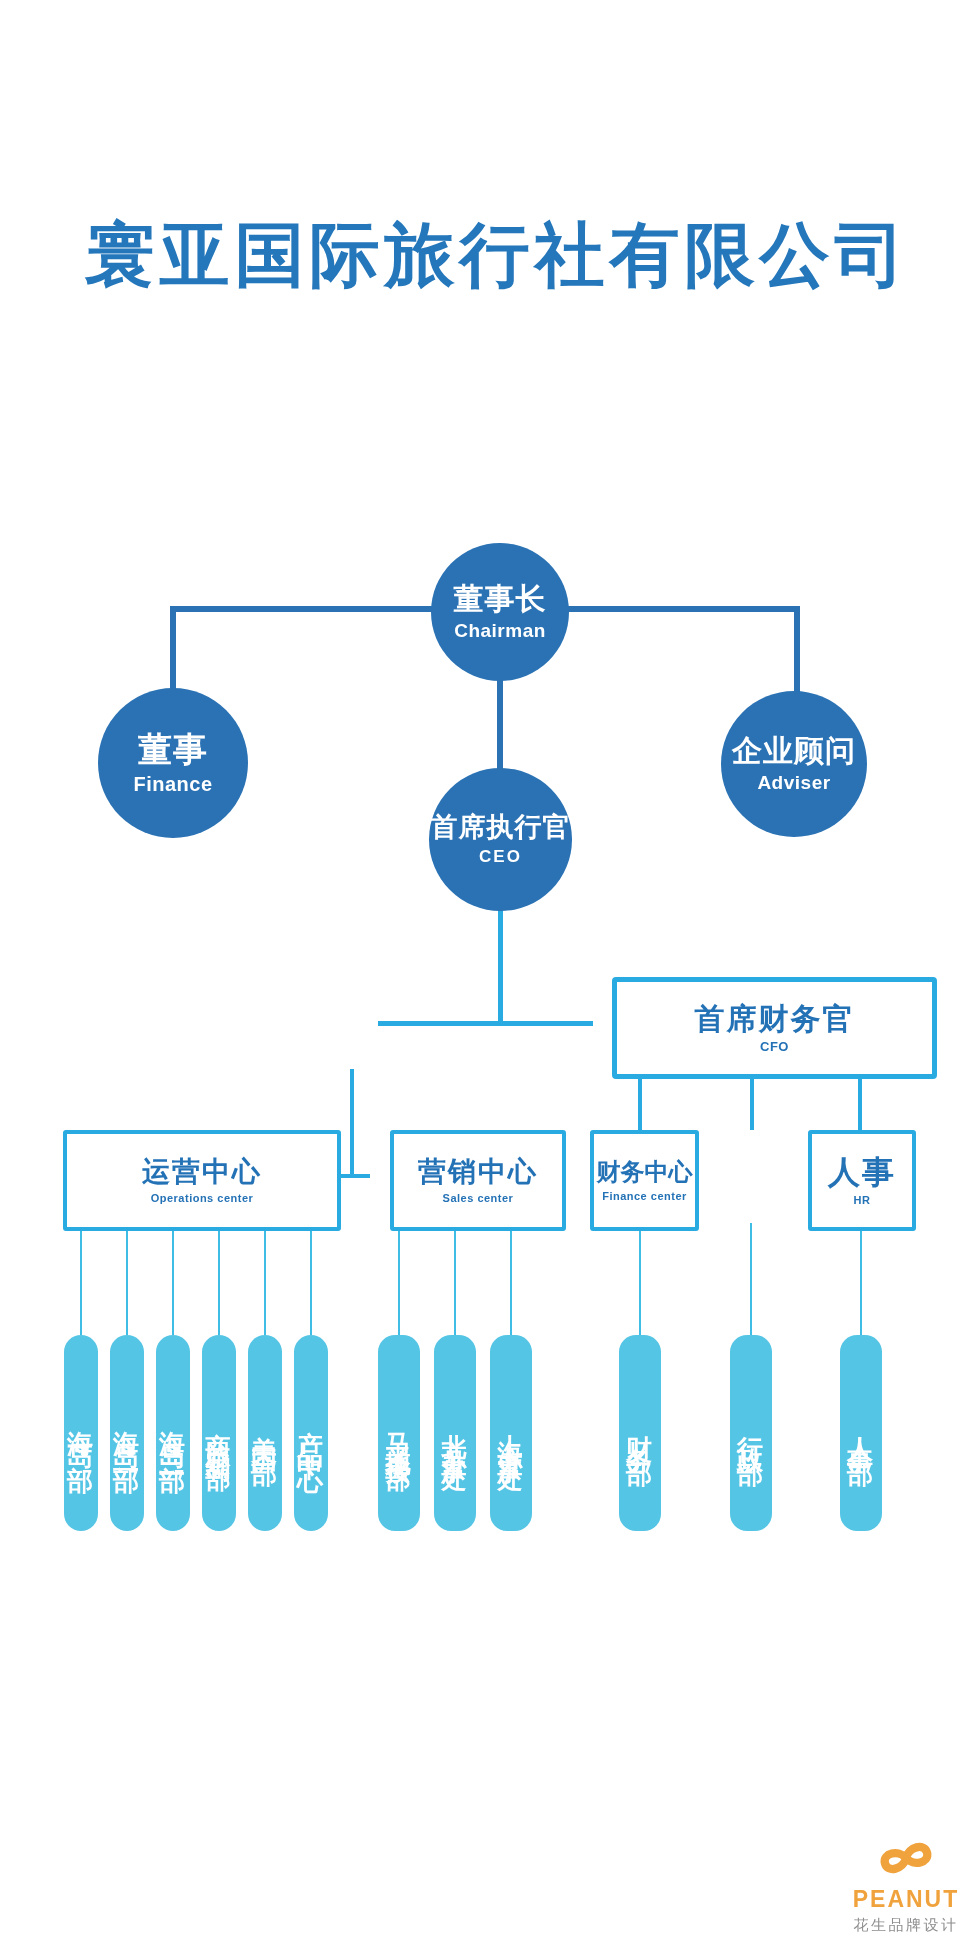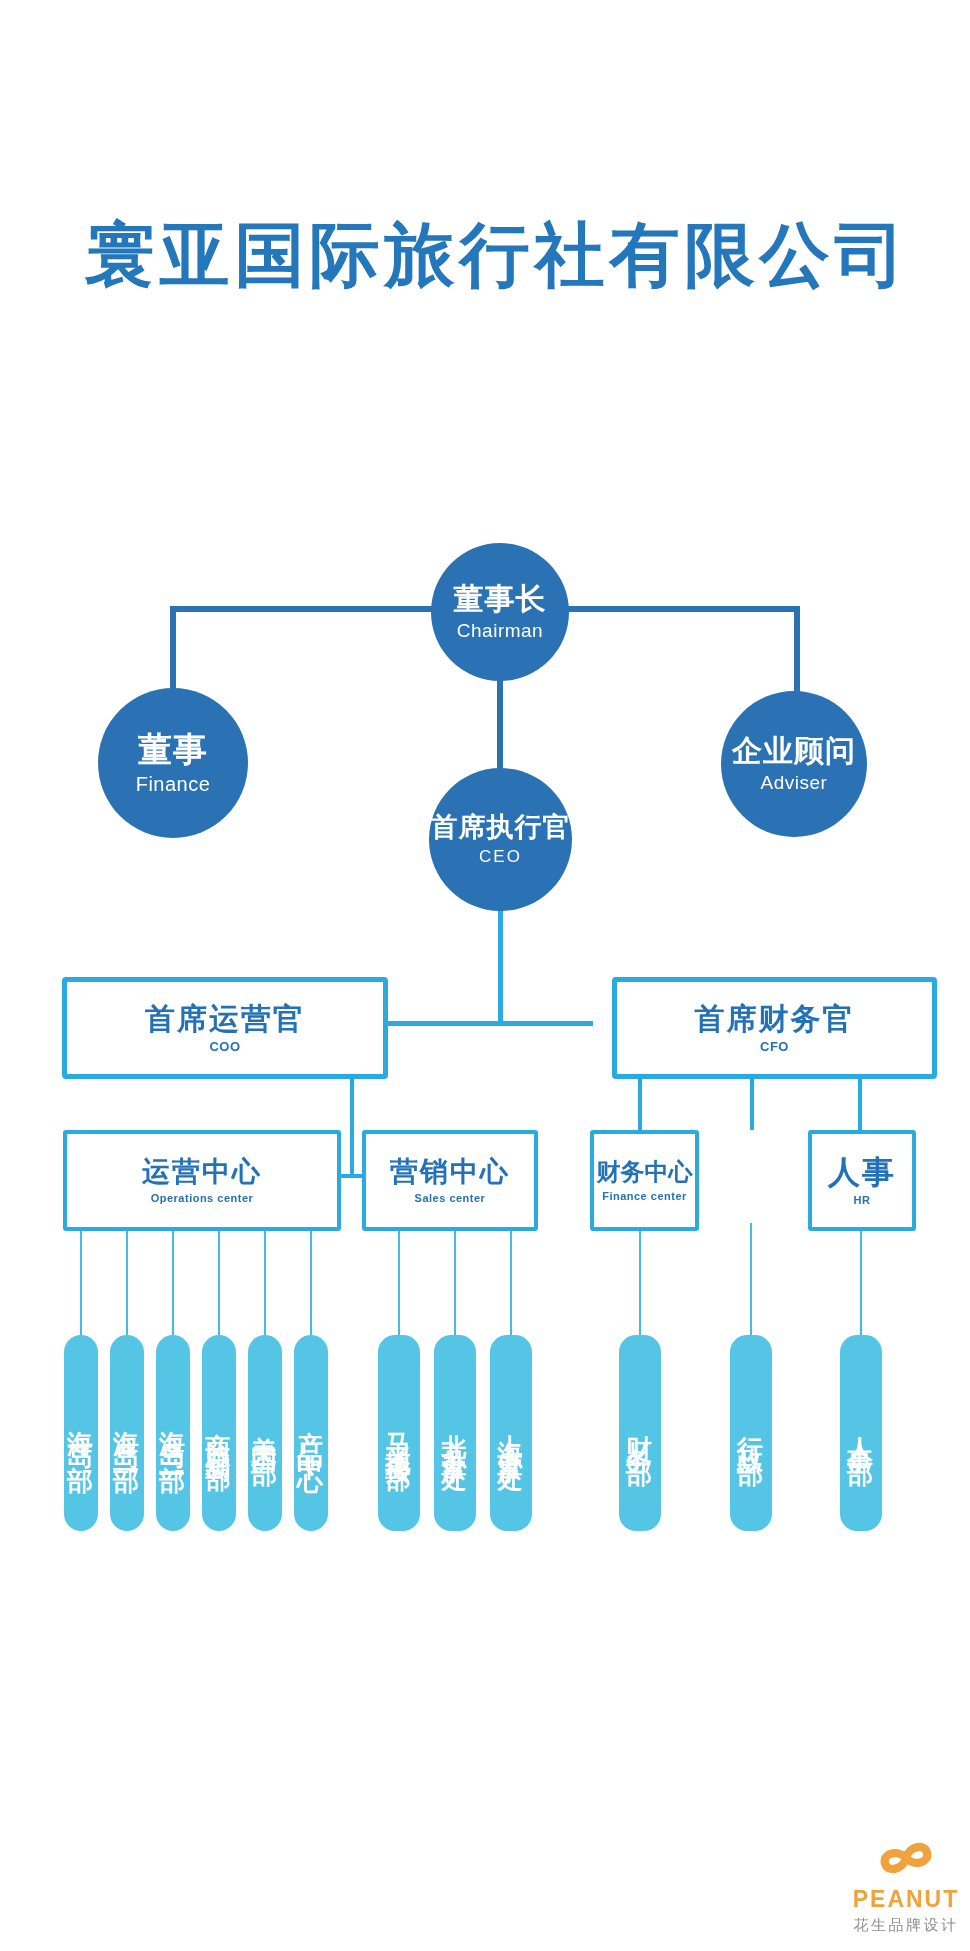--- a/index.html
+++ b/index.html
@@ -15,21 +15,21 @@
   .c{position:absolute;z-index:1;}
   .c.dark{background:#2a72b4;}
   .c.cyan{background:#29abe2;}
   .c.thin{background:#3fbde4;}
   
   .circle{
     position:absolute;z-index:2;border-radius:50%;background:#2a72b4;color:#ffffff;
     display:flex;flex-direction:column;align-items:center;justify-content:center;text-align:center;
   }
   .circle .zh{font-weight:bold;letter-spacing:1px;line-height:1.15;}
-  .circle .en{font-weight:normal;margin-top:3px;letter-spacing:0.5px;}
+  .circle .en{font-weight:bold;margin-top:3px;letter-spacing:0.5px;}
   
   .box{
     position:absolute;z-index:2;background:#ffffff;border:5px solid #29abe2;border-radius:4px;
     display:flex;flex-direction:column;align-items:center;justify-content:center;text-align:center;color:#2472b6;
   }
   .box.small{border-width:4px;border-radius:3px;}
   .box .zh{font-weight:bold;letter-spacing:2px;line-height:1.1;}
   .box .en{font-weight:bold;font-size:13px;margin-top:4px;letter-spacing:0.5px;}
   .box.small .en{font-size:11px;text-align:right;}
   
@@ -91,34 +91,30 @@
   </div>
   <div class="circle" style="left:721px;top:691px;width:146px;height:146px">
     <span class="zh" style="font-size:30px">企业顾问</span>
     <span class="en" style="font-size:19px">Adviser</span>
   </div>
   <div class="circle" style="left:429px;top:768px;width:143px;height:143px">
     <span class="zh" style="font-size:27px">首席执行官</span>
     <span class="en" style="font-size:17px;letter-spacing:2px">CEO</span>
   </div>
 
-  <div class="box" style="left:62px;top:977px;width:316px;height:92px">
-    <span class="zh" style="font-size:30px">首席运营官</span>
-    <span class="en">COO</span>
-  </div>
   <div class="box" style="left:612px;top:977px;width:315px;height:92px">
     <span class="zh" style="font-size:30px">首席财务官</span>
     <span class="en">CFO</span>
   </div>
 
   <div class="box small" style="left:63px;top:1130px;width:270px;height:93px">
     <span class="zh" style="font-size:28px">运营中心</span>
     <span class="en">Operations center</span>
   </div>
-  <div class="box small" style="left:362px;top:1130px;width:168px;height:93px">
+  <div class="box small" style="left:390px;top:1130px;width:168px;height:93px">
     <span class="zh" style="font-size:28px">营销中心</span>
     <span class="en">Sales center</span>
   </div>
   <div class="box small" style="left:590px;top:1130px;width:101px;height:93px">
     <span class="zh" style="font-size:24px;letter-spacing:0">财务中心</span>
     <span class="en">Finance center</span>
   </div>
   <div class="box small" style="left:808px;top:1130px;width:100px;height:93px">
     <span class="zh" style="font-size:32px">人事</span>
     <span class="en">HR</span>

